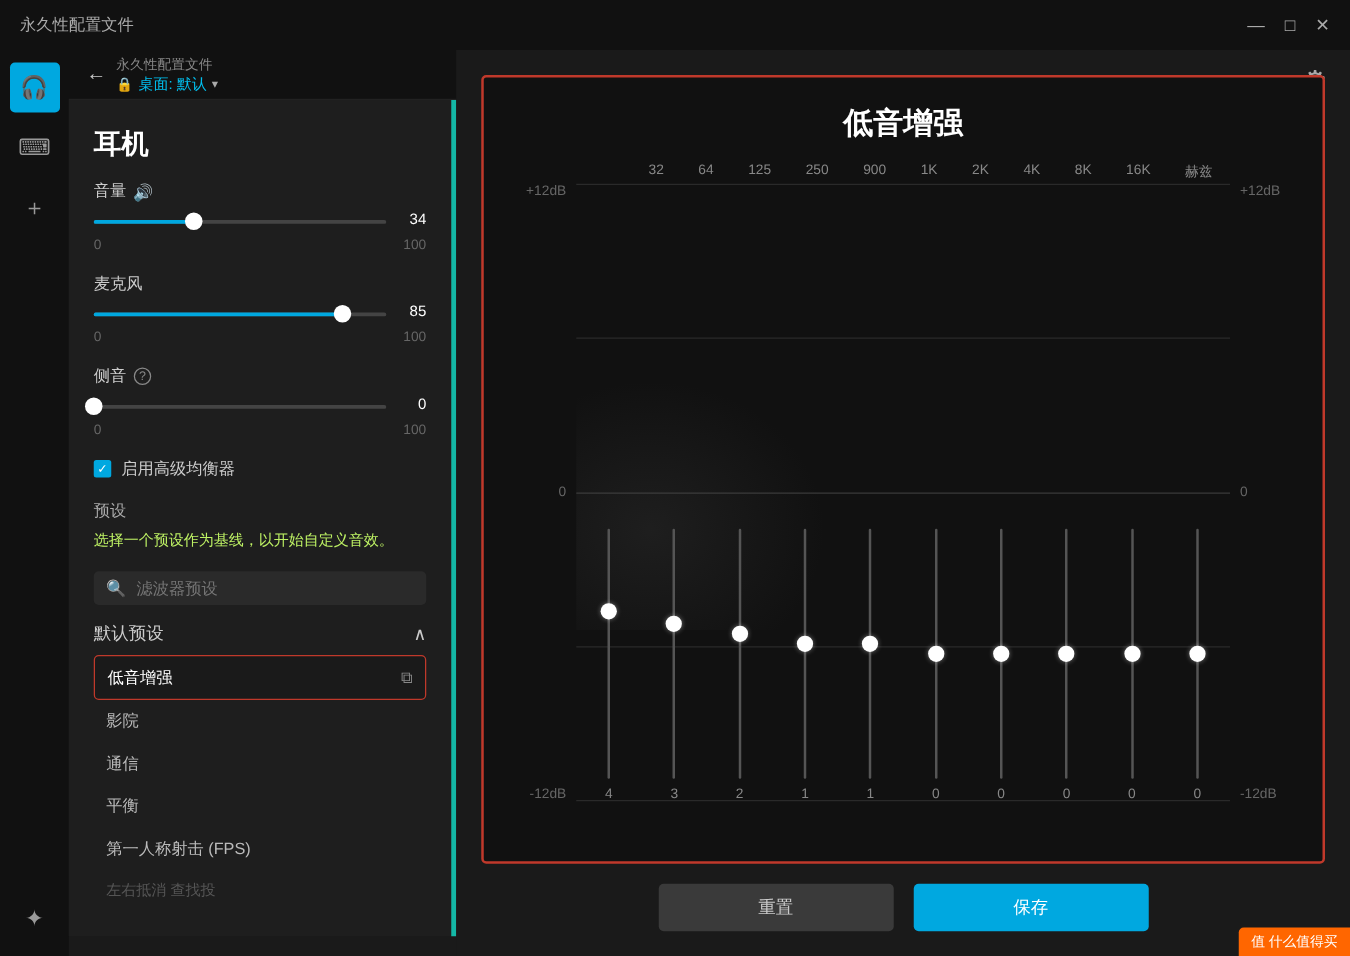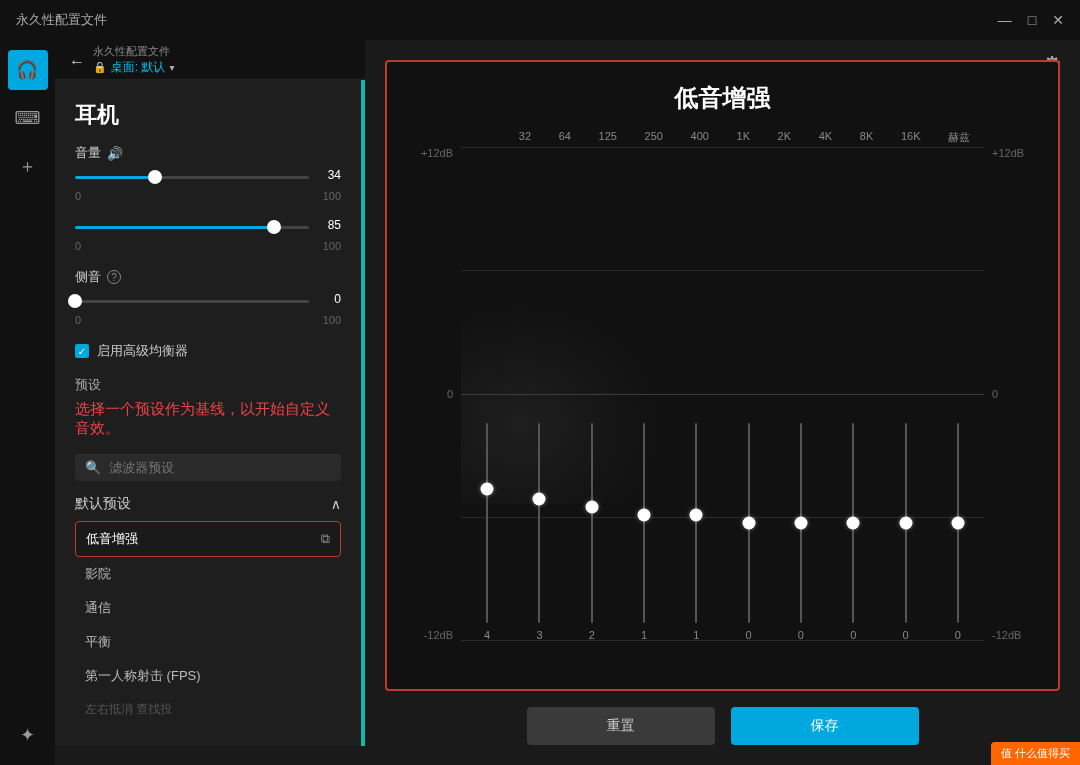--- a/index.html
+++ b/index.html
@@ -160,22 +160,22 @@
       color: #fff;
       flex-shrink: 0;
     }
 
     .section-label {
       font-size: 13px;
       color: #aaa;
       margin-bottom: 6px;
     }
     .section-desc {
-      font-size: 15px;
-      color: #ef4444;
+      font-size: 12px;
+      color: #bef264;
       margin-bottom: 0;
     }
 
     .search-row {
       display: flex;
       align-items: center;
       gap: 8px;
       background: #2a2a2a;
       border-radius: 4px;
       padding: 6px 10px;
@@ -371,20 +371,23 @@
           </div>
           <div class="slider-value">34</div>
         </div>
         <div class="slider-range">
           <span>0</span>
           <span>100</span>
         </div>
       </div>
 
       <div class="control-group">
+        <div class="control-label">
+          <span>麦克风</span>
+        </div>
         <div class="slider-row">
           <div class="slider-container">
             <div class="slider-track">
               <div class="slider-fill" id="mic-fill" style="width: 85%;"></div>
               <div class="slider-thumb" id="mic-thumb" style="left: 85%;"></div>
             </div>
           </div>
           <div class="slider-value">85</div>
         </div>
         <div class="slider-range">
@@ -466,21 +469,21 @@
     <div class="eq-panel">
       <div class="eq-title">低音增强</div>
 
       <div style="display:flex;padding:0 44px;margin-bottom:2px;">
         <div style="width:44px;"></div>
         <div style="flex:1;display:flex;justify-content:space-around;">
           <span style="font-size:11px;color:#888;">32</span>
           <span style="font-size:11px;color:#888;">64</span>
           <span style="font-size:11px;color:#888;">125</span>
           <span style="font-size:11px;color:#888;">250</span>
-          <span style="font-size:11px;color:#888;">400</span>
+          <span style="font-size:11px;color:#888;">900</span>
           <span style="font-size:11px;color:#888;">1K</span>
           <span style="font-size:11px;color:#888;">2K</span>
           <span style="font-size:11px;color:#888;">4K</span>
           <span style="font-size:11px;color:#888;">8K</span>
           <span style="font-size:11px;color:#888;">16K</span>
           <span style="font-size:11px;color:#888;">赫兹</span>
         </div>
       </div>
 
       <div style="flex:1;display:flex;position:relative;">

